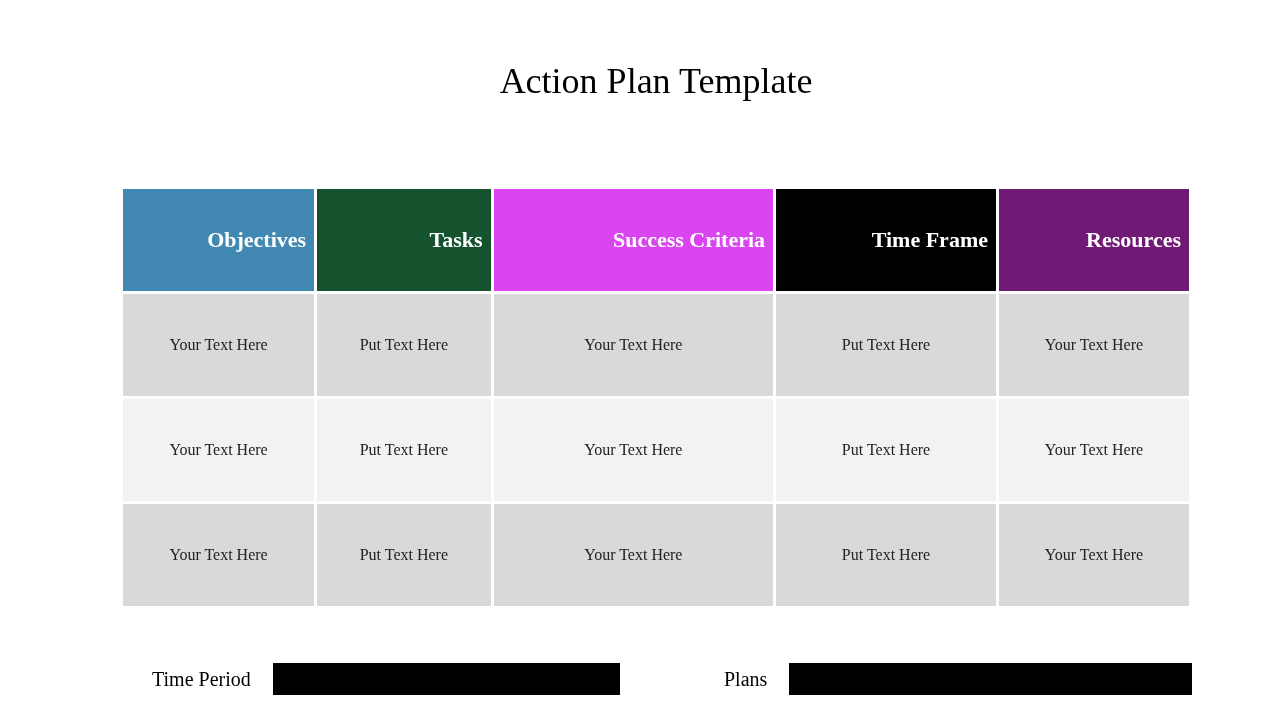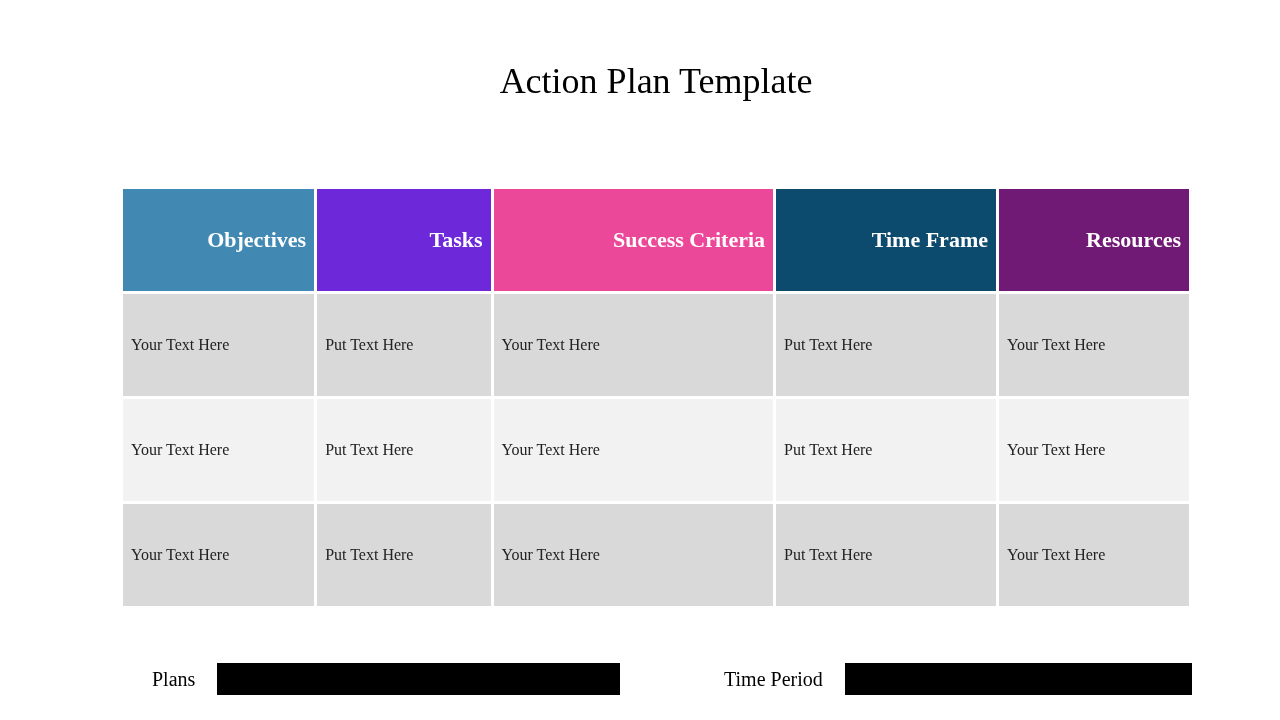--- a/index.html
+++ b/index.html
@@ -28,20 +28,21 @@
     .plan-table th {
       color: #fff;
       font-weight: bold;
       font-size: 22px;
       padding: 38px 8px;
       text-align: right;
     }
     .plan-table td {
       font-size: 16px;
       color: #222;
+      text-align: center;
       padding: 42px 8px;
     }
     .row-odd td { background: #d9d9d9; }
     .row-even td { background: #f2f2f2; }
     .footer {
       display: flex;
       padding: 22px 72px 0 72px;
       align-items: center;
       gap: 40px;
     }
@@ -65,23 +66,23 @@
 </head>
 <body>
 
 <h1 class="title">Action Plan Template</h1>
 
 <div class="table-wrap">
   <table class="plan-table">
     <thead>
       <tr>
         <th style="background:#4188b3">Objectives</th>
-        <th style="background:#6d28d9">Tasks</th>
-        <th style="background:#ec4899">Success Criteria</th>
-        <th style="background:#0c4a6e">Time Frame</th>
+        <th style="background:#14532d">Tasks</th>
+        <th style="background:#d946ef">Success Criteria</th>
+        <th style="background:#000000">Time Frame</th>
         <th style="background:#701a75">Resources</th>
       </tr>
     </thead>
     <tbody>
       <tr class="row-odd">
         <td>Your Text Here</td>
         <td>Put Text Here</td>
         <td>Your Text Here</td>
         <td>Put Text Here</td>
         <td>Your Text Here</td>
@@ -99,20 +100,20 @@
         <td>Your Text Here</td>
         <td>Put Text Here</td>
         <td>Your Text Here</td>
       </tr>
     </tbody>
   </table>
 </div>
 
 <div class="footer">
   <div class="footer-group">
-    <span class="footer-label">Plans</span>
+    <span class="footer-label">Time Period</span>
     <div class="footer-line"></div>
   </div>
   <div class="footer-group">
-    <span class="footer-label">Time Period</span>
+    <span class="footer-label">Plans</span>
     <div class="footer-line"></div>
   </div>
 </div>
 
 </body></html>

